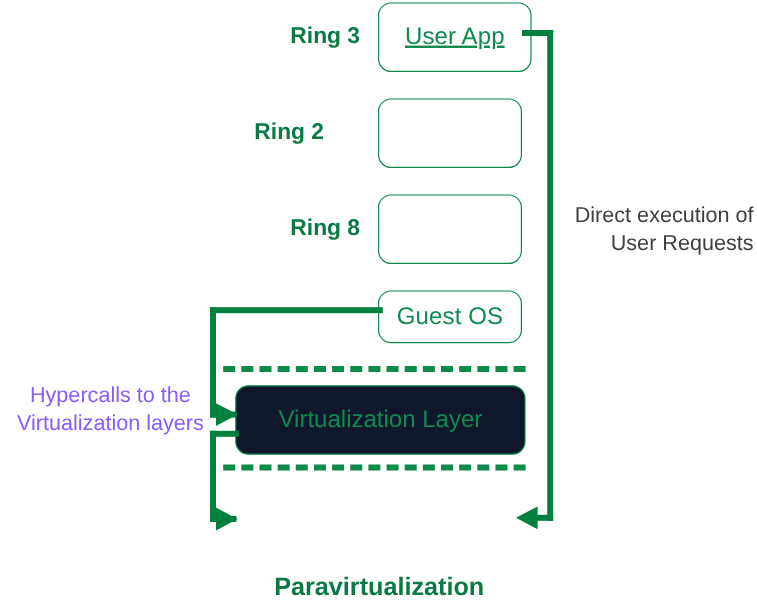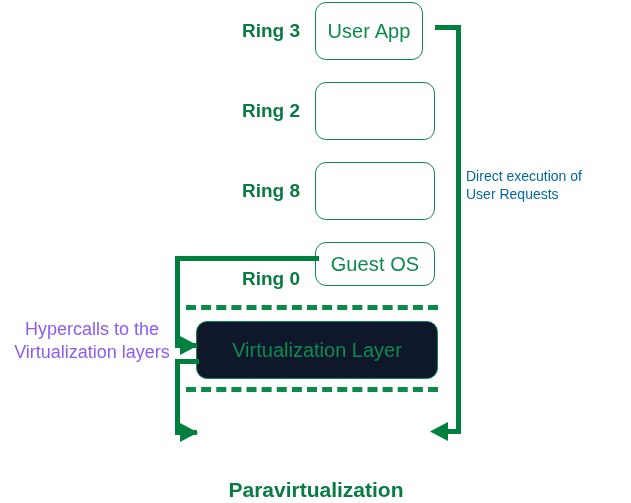--- a/index.html
+++ b/index.html
@@ -57,24 +57,24 @@
     position: absolute;
     height: 0;
     border-top: 5px dashed #0b8a4a;
   }
   .flow-line {
     position: absolute;
     background: #00803e;
   }
   .caption {
     position: absolute;
-    color: #0369a1;
-    font-size: 14px;
+    color: #404040;
+    font-size: 18px;
     line-height: 1.28;
-    text-align: left;
+    text-align: right;
     white-space: pre-line;
   }
   .caption-left {
     position: absolute;
     color: #8b5cf6;
     font-size: 18px;
     line-height: 1.28;
     text-align: center;
     white-space: pre-line;
   }
@@ -90,25 +90,24 @@
     position: absolute;
     overflow: visible;
   }
 </style>
 </head>
 <body>
 
 <div id="canvas">
 
   <div class="ring-label" style="left:182px; top:20px; width:118px;">Ring 3</div>
-  <div class="ring-label" style="left:182px; top:100px; width:118px;">Ring 2</div>
+  <div class="ring-label" style="left:182px; top:100px; width:118px;text-align:center;">Ring 2</div>
   <div class="ring-label" style="left:182px; top:180px; width:118px;">Ring 8</div>
-  <div class="ring-label" style="left:182px; top:268px; width:118px;">Ring 0</div>
 
-  <div class="ring-box" style="left:315px; top:2px; width:108px; height:58px;">User App</div>
+  <div class="ring-box" style="left:315px; top:2px; width:128px; height:58px;text-decoration:underline;">User App</div>
   <div class="ring-box" style="left:315px; top:82px; width:120px; height:58px;"></div>
   <div class="ring-box" style="left:315px; top:162px; width:120px; height:58px;"></div>
   <div class="ring-box" style="left:315px; top:242px; width:120px; height:44px;">Guest OS</div>
 
   <div class="dashed-sep" style="left:186px; top:305px; width:252px;"></div>
   <div class="dashed-sep" style="left:186px; top:387px; width:252px;"></div>
 
   <div class="layer-box" style="left:196px; top:321px; width:242px; height:58px;">Virtualization Layer</div>
 
   <div class="flow-line" style="left:435px; top:25px; width:26px; height:5px;"></div>

